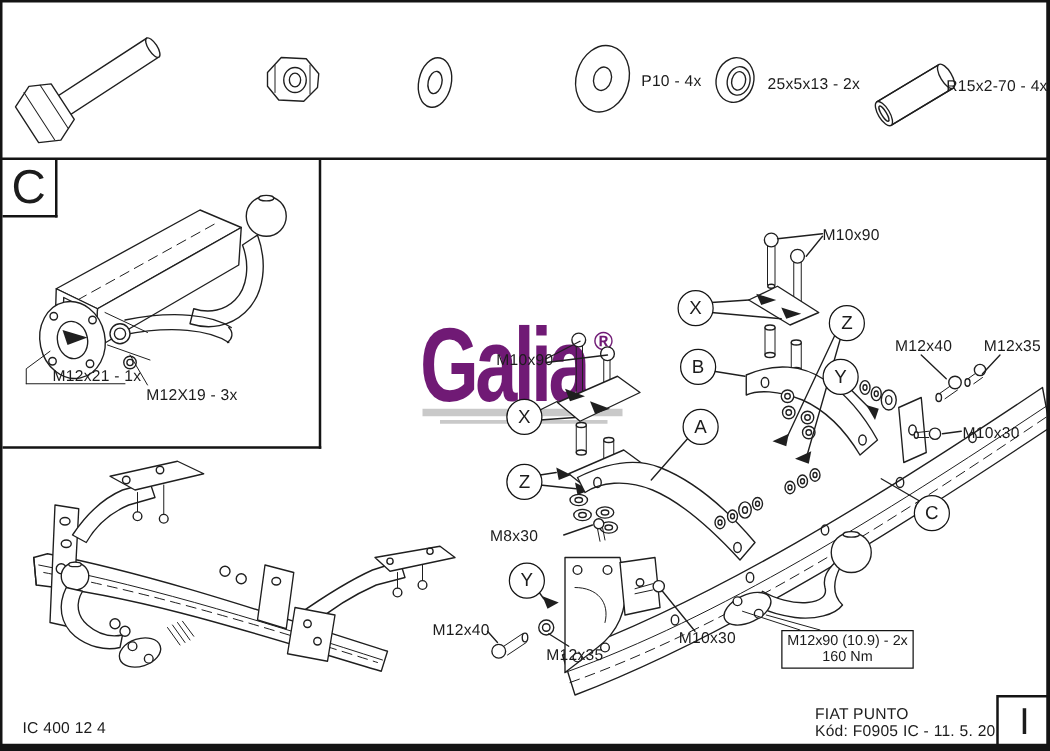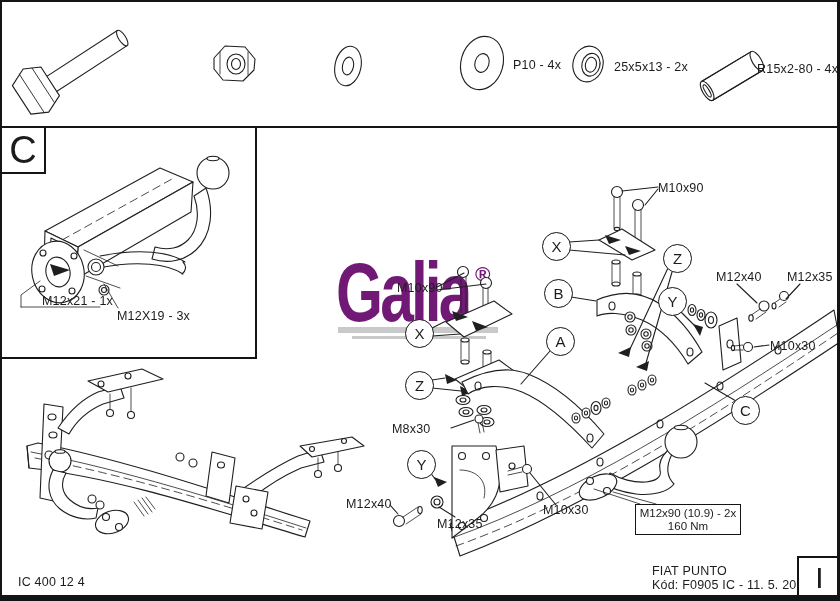--- a/index.html
+++ b/index.html
@@ -19,21 +19,21 @@
   svg.art .w{fill:#ffffff;}
   svg.art .b{fill:#1f1f1f;stroke:none;}
   svg.art .thin{stroke-width:0.8;}
   svg.art .dash{stroke-width:0.8;stroke-dasharray:8 5;}
   .lbl{position:absolute;font-size:12.5px;letter-spacing:.2px;white-space:nowrap;z-index:3;}
   .list{position:absolute;font-size:12.5px;line-height:13.4px;letter-spacing:.2px;white-space:nowrap;z-index:3;}
   .callout{position:absolute;width:27px;height:27px;border:1.4px solid #141414;border-radius:50%;
         background:#fff;display:flex;align-items:center;justify-content:center;font-size:15px;z-index:3;}
   .torque{position:absolute;left:625px;top:504px;width:104px;height:29px;border:1.5px solid #141414;
         background:#fff;display:flex;flex-direction:column;align-items:center;justify-content:center;
-        font-size:11.5px;line-height:13px;z-index:3;margin-left:10px;}
+        font-size:11.5px;line-height:13px;z-index:3;}
   .revbox{position:absolute;left:797px;top:556px;width:41px;height:39px;border:2px solid #141414;
         background:#fff;display:flex;align-items:center;justify-content:center;font-size:30px;z-index:5;}
   .wm{position:absolute;left:336px;top:250px;width:170px;height:100px;z-index:1;color:#701a75;}
   .wm-text{display:block;font-size:84px;line-height:84px;font-weight:bold;letter-spacing:-4px;
         transform:scaleX(.72);transform-origin:left top;}
   .wm-reg{position:absolute;left:139px;top:12px;font-size:21px;font-weight:bold;}
   .wm-bar1{position:absolute;left:2px;top:77px;width:160px;height:6px;background:#c9c9c9;}
   .wm-bar2{position:absolute;left:16px;top:86px;width:134px;height:3px;background:#c9c9c9;}
   .footer-text{position:absolute;font-size:12.5px;letter-spacing:.2px;white-space:nowrap;z-index:5;}
 </style>
@@ -321,21 +321,21 @@
       <path d="M556,505 L530,473"></path>
       <path d="M737,284 L757,303"></path>
       <path d="M800,284 L786,299"></path>
       <path d="M769,345 L754,347"></path>
       <path d="M736,401 L705,383"></path>
     </g>
   </svg>
 
   <div class="lbl" style="left:513px;top:58px">P10 - 4x</div>
   <div class="lbl" style="left:614px;top:60px">25x5x13 - 2x</div>
-  <div class="lbl" style="left:757px;top:62px">R15x2-80 - 4x</div>
+  <div class="lbl" style="left:757px;top:62px">R15x2-70 - 4x</div>
 
   <div class="cbox"></div>
   <div class="cletter">C</div>
   <div class="lbl" style="left:42px;top:294px">M12x21 - 1x</div>
   <div class="lbl" style="left:117px;top:309px">M12X19 - 3x</div>
 
   <div class="lbl" style="left:397px;top:281px">M10x90</div>
   <div class="lbl" style="left:658px;top:181px">M10x90</div>
   <div class="lbl" style="left:716px;top:270px">M12x40</div>
   <div class="lbl" style="left:787px;top:270px">M12x35</div>

